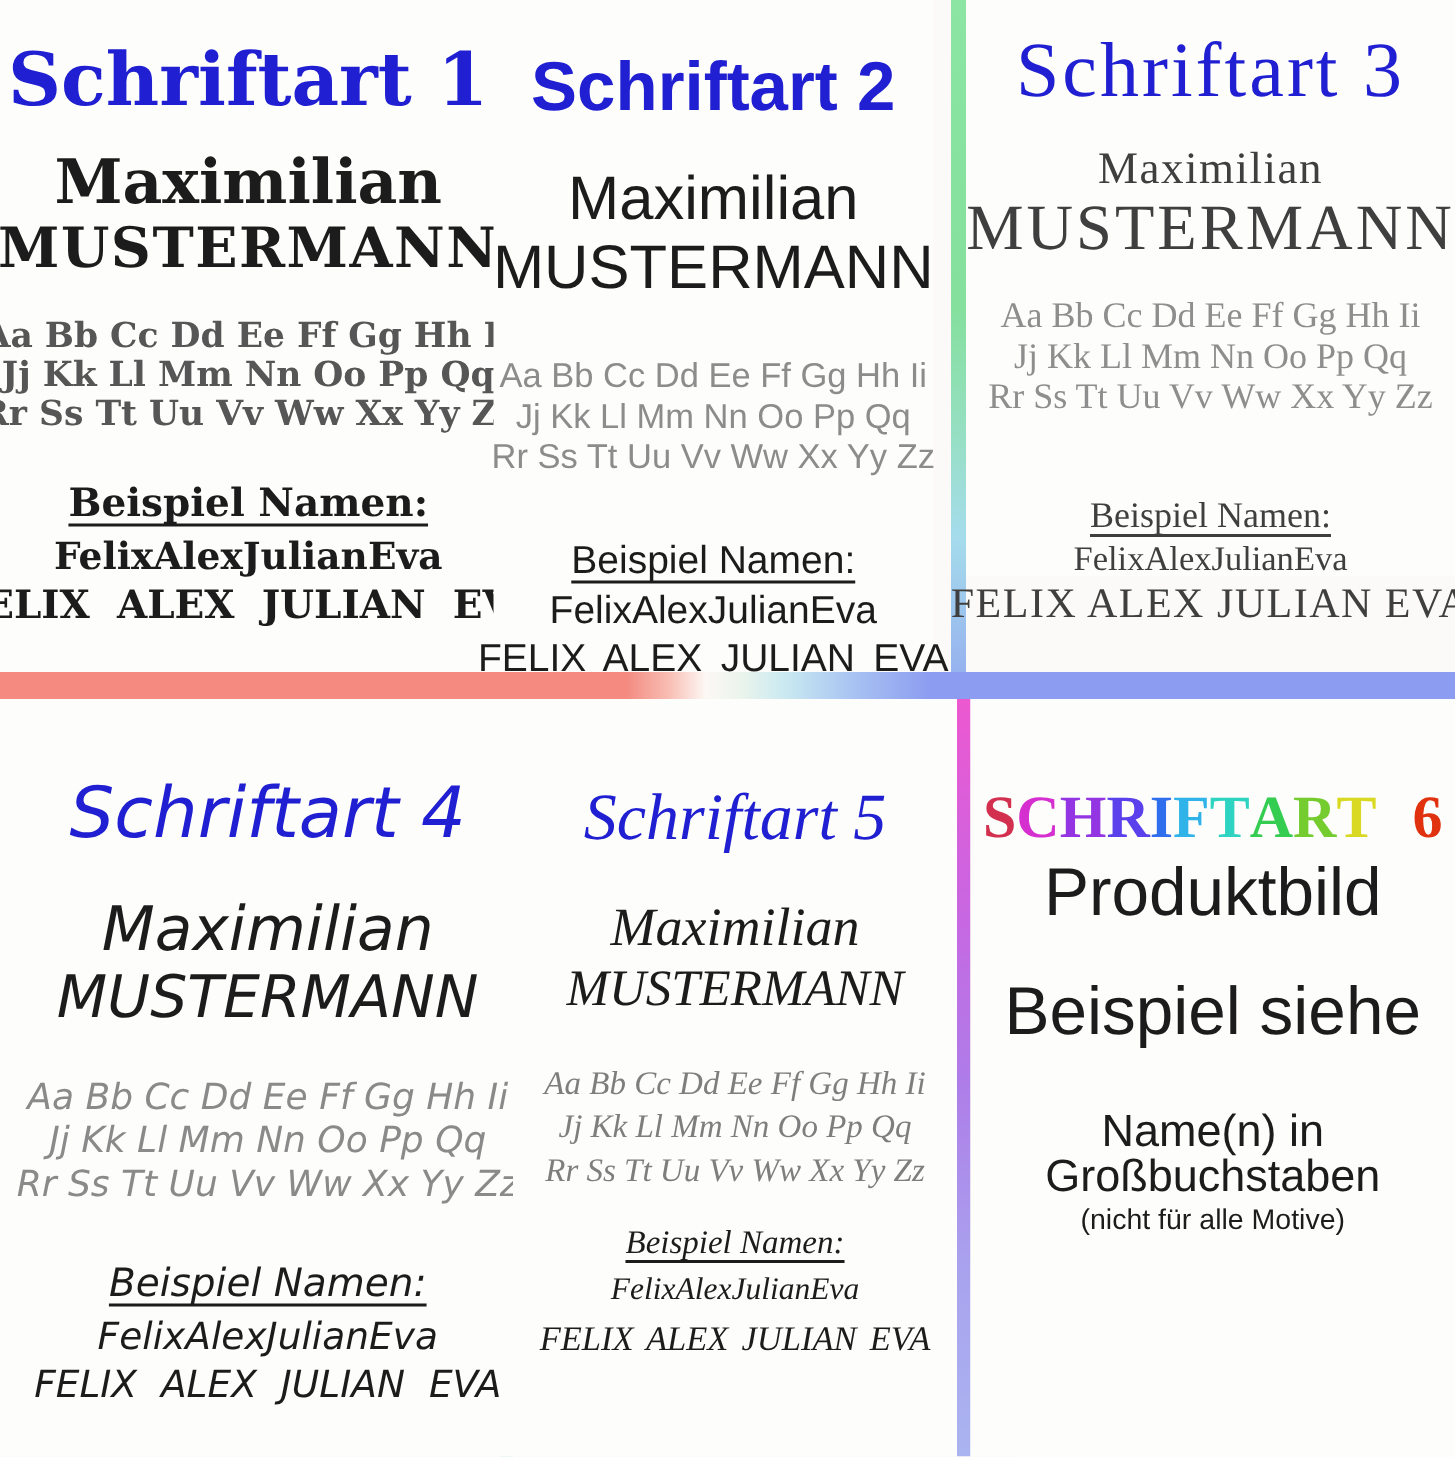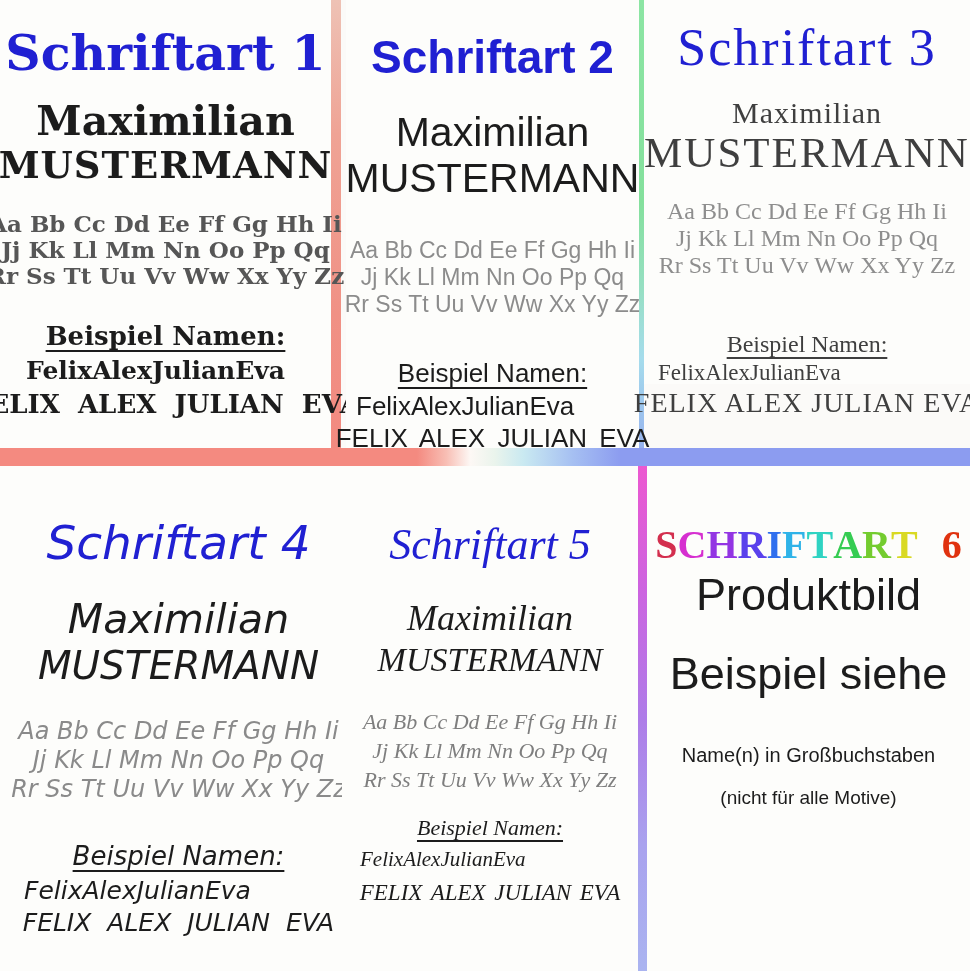--- a/index.html
+++ b/index.html
@@ -7,26 +7,26 @@
     width:970px; height:971px; position:relative; overflow:hidden;
     background:#fbfaf8; font-family:"Liberation Sans", sans-serif;
   }
   .panel {
     position:absolute; display:flex; flex-direction:column; align-items:center;
     text-align:center; color:#1c1c1c; background:#fdfdfb;
   }
   .title { color:var(--title-blue, #2020d2); white-space:nowrap; }
   .alpha { color:var(--alphabet-gray,#8a8a8a); white-space:nowrap; }
   .label { text-decoration:underline; text-underline-offset:5px; text-decoration-thickness:2px; white-space:nowrap; }
-  .names-row { display:flex; justify-content:flex-start; width:100%; box-sizing:border-box; }
+  .names-row { display:flex; justify-content:center; width:100%; box-sizing:border-box; }
   .caps { white-space:nowrap; }
 
   
   .p1 { left:0;     top:0;     width:331px; height:448px; }
-  .p2 { left:346px; top:0;     width:293px; height:448px; }
+  .p2 { left:329px; top:0;     width:293px; height:448px; }
   .p3 { left:644px; top:0;     width:326px; height:384px; }
   .p4 { left:0;     top:466px; width:333px; height:505px;padding-left:12px; }
   .p5 { left:342px; top:466px; width:296px; height:505px; }
   .p6 { left:647px; top:466px; width:323px; height:505px; }
 
   .divider { position:absolute; }
   .v1 { left:331px; top:0; width:10px; height:448px;
         background:linear-gradient(180deg,#eec2b5 0%,#efa395 30%,#f09185 70%,#f28a80 100%); }
   .v2 { left:634px; top:0; width:10px; height:448px;
         background:linear-gradient(180deg,#8ce5a3 0%,#84e09c 45%,#97dfc4 65%,#a5dcec 80%,#96b2ee 100%); }
@@ -89,23 +89,23 @@
   .p5 .names-row { font-size:21px; line-height:25px; margin-top:7px; padding:0 18px; }
   .p5 .caps  { font-size:23px; line-height:27px; margin-top:7px; word-spacing:3px; }
 
   
   .p6 .title { margin-top:56px; font-family:"Liberation Serif", serif; font-weight:bold;
                font-size:40px; line-height:46px; display:flex; align-items:baseline; }
   .p6 .rletter { display:inline-block; }
   .p6 .rletter:last-child { margin-left:24px; }
   .p6 .big   { font-size:45px; line-height:53px; }
   .p6 .b1    { margin-top:26px; }
-  .p6 .note  { font-size:20px; line-height:30px; }
+  .p6 .note  { font-size:30px; line-height:30px; }
   .p6 .n1    { margin-top:40px; }
-  .p6 .note-small { font-size:19px; line-height:23px; margin-top:16px; }
+  .p6 .note-small { font-size:19px; line-height:23px; margin-top:2px; }
 </style>
 </head>
 <body>
 
 <div class="divider v1"></div>
 <div class="divider v2"></div>
 <div class="divider hd"></div>
 <div class="divider v3"></div>
 <div class="divider v4"></div>
 

